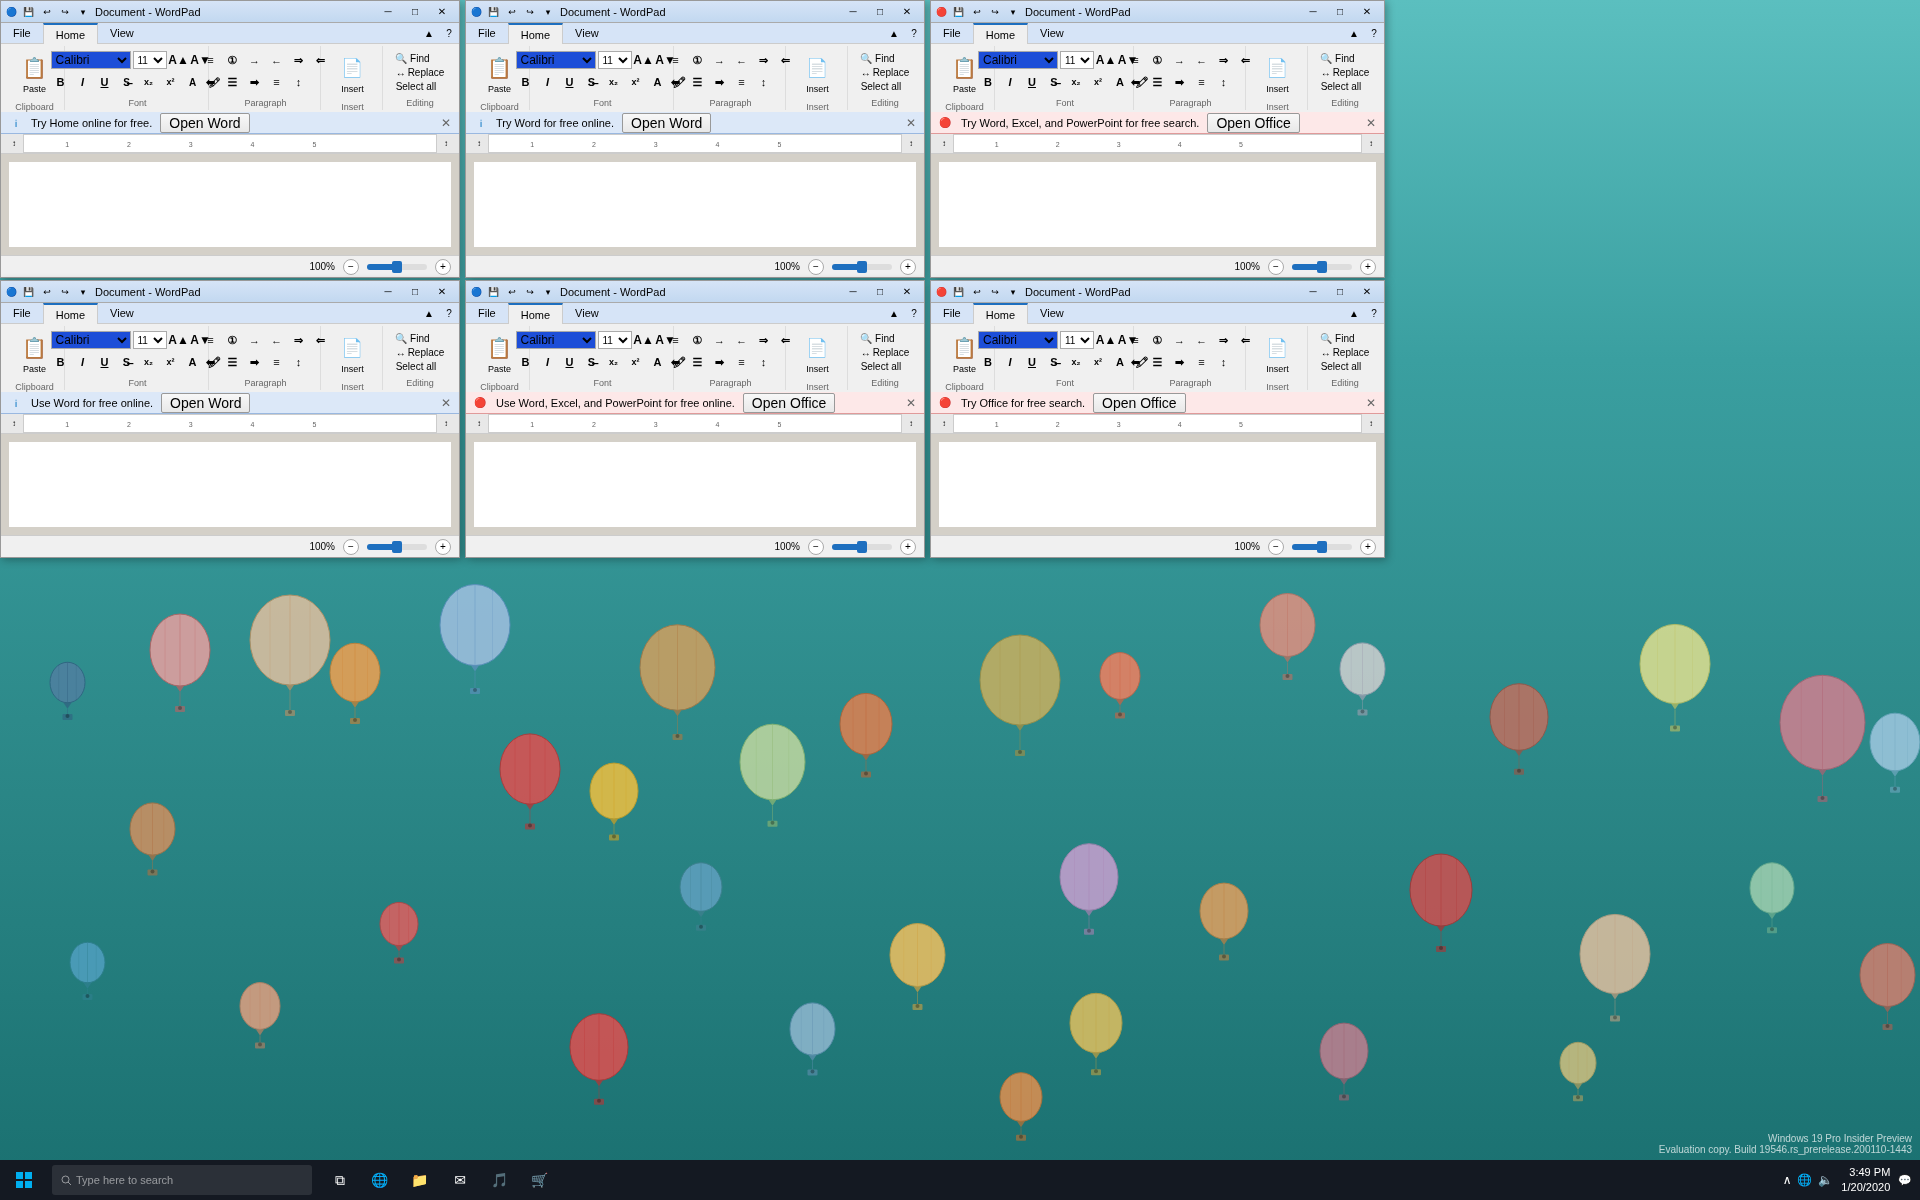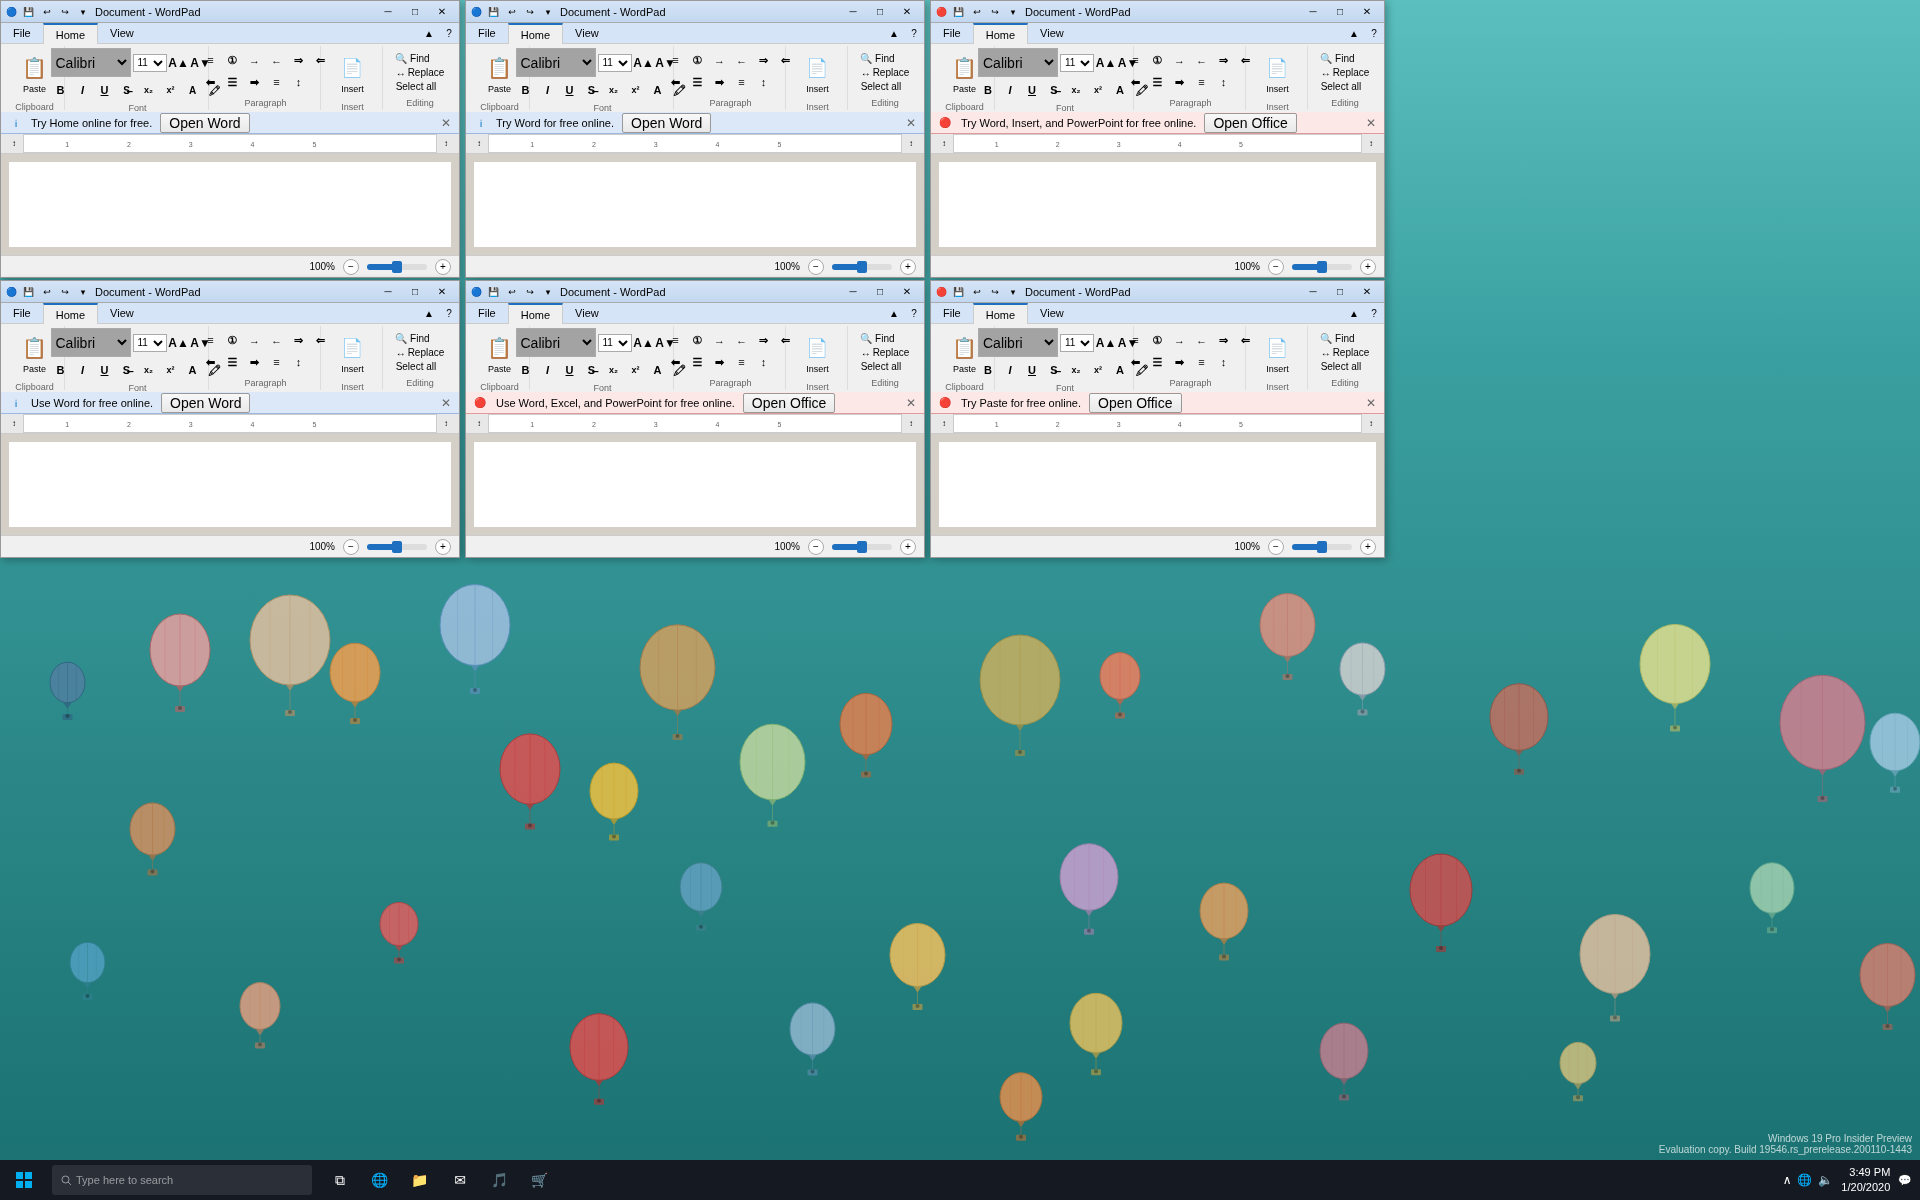--- a/index.html
+++ b/index.html
@@ -248,24 +248,24 @@
 
     
     .font-row {
       display: flex;
       align-items: center;
       gap: 2px;
       margin-bottom: 2px;
     }
     .font-select {
       width: 80px;
-      height: 29px;
-      font-size: 14px;
+      height: 18px;
+      font-size: 12px;
       border: 1px solid #aaa;
-      background: #a3a3a3;
+      background: #1d4ed8;
     }
     .size-select {
       width: 34px;
       height: 18px;
       font-size: 10px;
       border: 1px solid #aaa;
       background: white;
     }
 
     
@@ -1088,21 +1088,21 @@
         <button class="ribbon-small-btn">↔ <span>Replace</span></button>
         <button class="ribbon-small-btn">
             <span>Select all</span>
           </button>
       </div>
       <span class="ribbon-group-label">Editing</span>
     </div>
   </div>
   <div class="wp-notify notify-red">
     <div class="wp-notify-icon notify-icon-office">🔴</div>
-    <span>Try Word, Insert, and PowerPoint for free online.</span>
+    <span>Try Word, Excel, and PowerPoint for free search.</span>
     <button class="wp-notify-btn">Open Office</button>
     <span class="wp-notify-close">✕</span>
   </div>
   <div class="wp-ruler">
     <div style="width:18px;font-size:8px;text-align:center">↕</div>
     <div class="ruler-body">
       <svg width="100%" height="100%">
           <text x="10%" y="12" font-size="7" fill="#666">1</text>
           <text x="25%" y="12" font-size="7" fill="#666">2</text>
           <text x="40%" y="12" font-size="7" fill="#666">3</text>
@@ -1487,21 +1487,21 @@
         <button class="ribbon-small-btn">↔ <span>Replace</span></button>
         <button class="ribbon-small-btn">
             <span>Select all</span>
           </button>
       </div>
       <span class="ribbon-group-label">Editing</span>
     </div>
   </div>
   <div class="wp-notify notify-red">
     <div class="wp-notify-icon notify-icon-office">🔴</div>
-    <span>Try Paste for free online.</span>
+    <span>Try Office for free search.</span>
     <button class="wp-notify-btn">Open Office</button>
     <span class="wp-notify-close">✕</span>
   </div>
   <div class="wp-ruler">
     <div style="width:18px;font-size:8px;text-align:center">↕</div>
     <div class="ruler-body">
       <svg width="100%" height="100%">
           <text x="10%" y="12" font-size="7" fill="#666">1</text>
           <text x="25%" y="12" font-size="7" fill="#666">2</text>
           <text x="40%" y="12" font-size="7" fill="#666">3</text>

